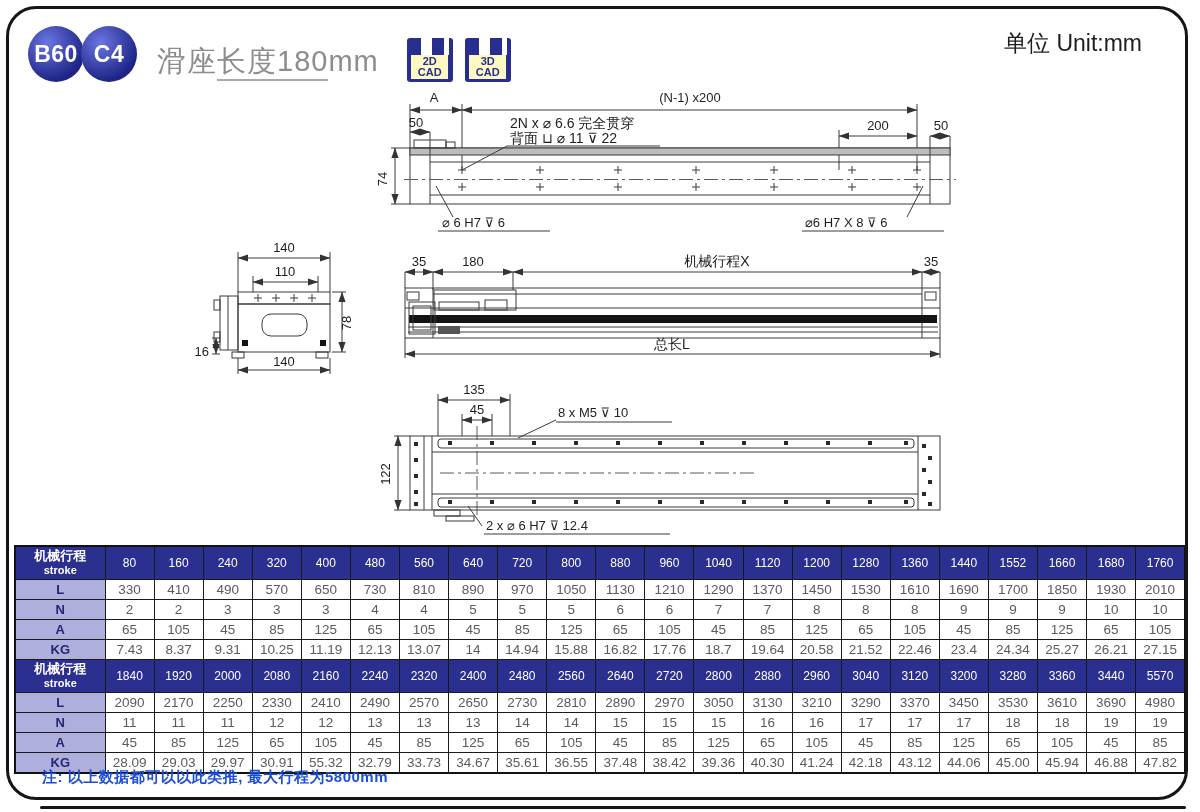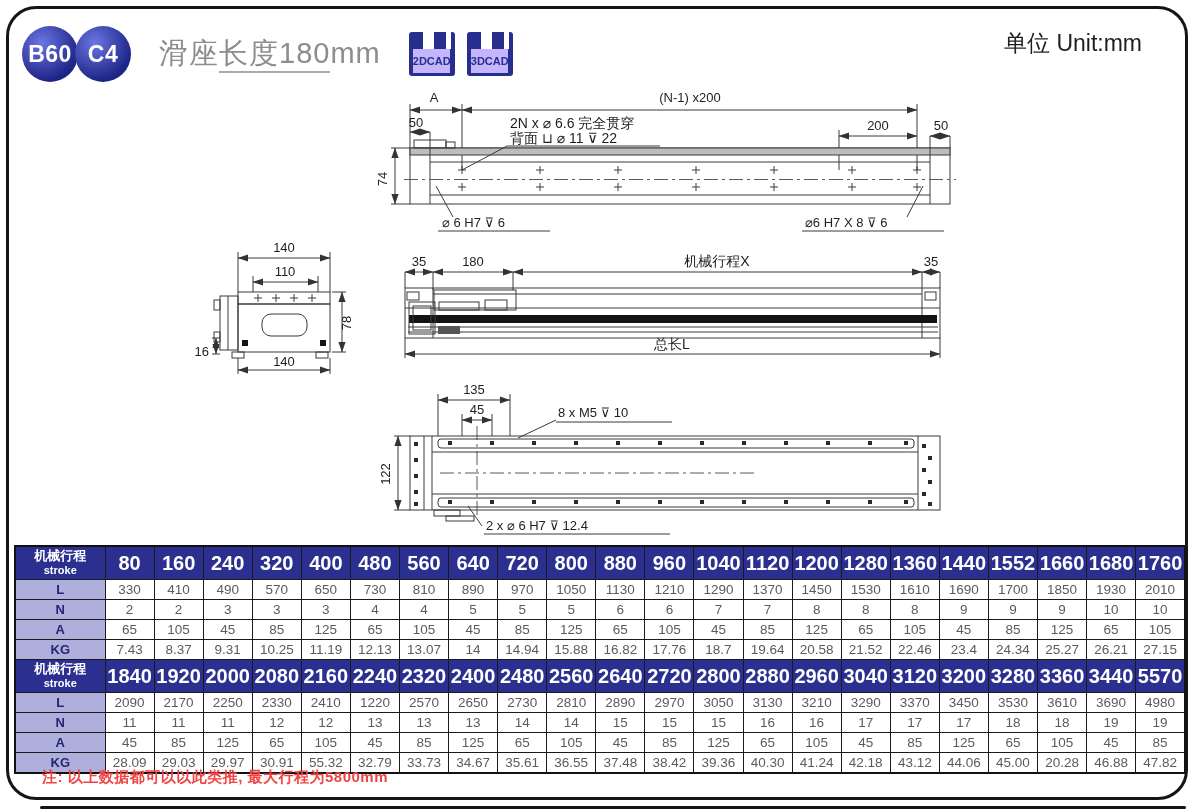--- a/index.html
+++ b/index.html
@@ -3,57 +3,57 @@
 <meta charset="utf-8">
 <style>
   html,body{margin:0;padding:0;}
   body{width:1200px;height:812px;background:#fff;position:relative;overflow:hidden;
        font-family:"Liberation Sans",sans-serif;}
   
   .frame{position:absolute;left:6px;top:6px;width:1182px;height:794px;
          border:3px solid #151515;border-radius:30px;box-sizing:border-box;pointer-events:none;}
   .shadowline{position:absolute;left:40px;right:14px;bottom:3px;height:3px;background:#151515;border-radius:2px;}
   
-  .hdr{position:absolute;left:22px;top:26px;display:flex;align-items:center;}
+  .hdr{position:absolute;left:28px;top:26px;display:flex;align-items:flex-end;}
   .badge{width:56px;height:56px;border-radius:50%;
          background:radial-gradient(circle at 35% 30%,#6b76e2,#1d2486 72%);
          color:#fff;display:flex;align-items:center;justify-content:center;
          font-size:23px;font-weight:bold;letter-spacing:.5px;}
   .badge.b2{margin-left:-3px;}
-  .title{margin-left:28px;font-size:29px;color:#8d8d8d;letter-spacing:1px;}
+  .title{margin-left:20px;font-size:29px;color:#8d8d8d;letter-spacing:1px;}
   .title .und{border-bottom:2px solid #a9a9a9;padding-bottom:2px;}
   .cads{margin-left:28px;display:flex;gap:12px;}
   .cad{width:46px;height:44px;position:relative;background:#272e8e;border-radius:3px;}
   .cad .s1{position:absolute;left:30%;top:0;width:25%;height:38%;background:#fff;}
   .cad .s2{position:absolute;right:9%;top:0;width:11%;height:38%;background:#fff;}
-  .cad .lbl{position:absolute;left:10%;bottom:6%;width:80%;height:56%;background:#c4b5fd;
+  .cad .lbl{position:absolute;left:10%;bottom:6%;width:80%;height:56%;background:#fef9c3;
             color:#272e8e;font-size:11px;font-weight:bold;line-height:11px;
-            display:flex;flex-direction:row;align-items:center;justify-content:center;}
+            display:flex;flex-direction:column;align-items:center;justify-content:center;}
   .unit{position:absolute;right:58px;top:28px;font-size:23px;color:#1d1d1d;}
   
   .draw{position:absolute;left:10px;top:86px;width:1180px;height:455px;}
   svg text{font-family:"Liberation Sans",sans-serif;font-size:13px;fill:#1e1e1e;}
   svg text.cjk{font-size:14px;}
   .ln{stroke:#3a3a3a;stroke-width:1;fill:none;}
   .dim{stroke:#3a3a3a;stroke-width:1;fill:none;}
   .cl{stroke:#5a5a5a;stroke-width:1;fill:none;stroke-dasharray:14 4 3 4;}
   .gray{fill:#bdbdbd;stroke:#3a3a3a;}
   .dk{fill:#555;}
   .blk{fill:#141414;stroke:none;}
   
   table{position:absolute;left:14px;top:545px;width:1172px;border-collapse:collapse;table-layout:fixed;}
   col.c0{width:90px;}
   th,td{border:1px solid #1a1a1a;text-align:center;overflow:hidden;white-space:nowrap;padding:0;}
-  tr.hrow th{background:#2b2f8f;color:#fff;font-size:20px;font-weight:700;height:32px;}
+  tr.hrow th{background:#2b2f8f;color:#fff;font-size:12px;font-weight:400;height:32px;}
   tr.hrow th.lab{font-size:13px;line-height:14px;font-weight:700;}
   tr.hrow th.lab .en{font-size:11px;}
   tr.drow td{background:#fff;color:#5b5b5b;font-size:13.5px;height:19px;}
   tr.drow td.rl{background:#aeafdd;color:#23276f;font-weight:700;font-size:13px;}
   table{border:2px solid #111;}
-  .note{position:absolute;left:42px;top:768px;color:#ef4444;font-size:15px;font-weight:600;letter-spacing:.5px;}
+  .note{position:absolute;left:42px;top:768px;color:#1d4ed8;font-size:15px;font-weight:600;letter-spacing:.5px;}
 </style>
 </head>
 <body>
 
 <div class="hdr">
   <div class="badge">B60</div>
   <div class="badge b2">C4</div>
   <div class="title"><span>滑座</span><span class="und">长度180</span><span>mm</span></div>
   <div class="cads">
     <div class="cad">
@@ -474,21 +474,21 @@
         <th>3440</th>
         <th>5570</th>
       </tr>
       <tr class="drow">
         <td class="rl">L</td>
         <td>2090</td>
         <td>2170</td>
         <td>2250</td>
         <td>2330</td>
         <td>2410</td>
-        <td>1220</td>
+        <td>2490</td>
         <td>2570</td>
         <td>2650</td>
         <td>2730</td>
         <td>2810</td>
         <td>2890</td>
         <td>2970</td>
         <td>3050</td>
         <td>3130</td>
         <td>3210</td>
         <td>3290</td>
@@ -563,21 +563,21 @@
         <td>36.55</td>
         <td>37.48</td>
         <td>38.42</td>
         <td>39.36</td>
         <td>40.30</td>
         <td>41.24</td>
         <td>42.18</td>
         <td>43.12</td>
         <td>44.06</td>
         <td>45.00</td>
-        <td>20.28</td>
+        <td>45.94</td>
         <td>46.88</td>
         <td>47.82</td>
       </tr>
     </tbody>
 </table>
 
 <div class="note">注: 以上数据都可以以此类推, 最大行程为5800mm</div>
 
 <div class="frame"></div>
 <div class="shadowline"></div>

